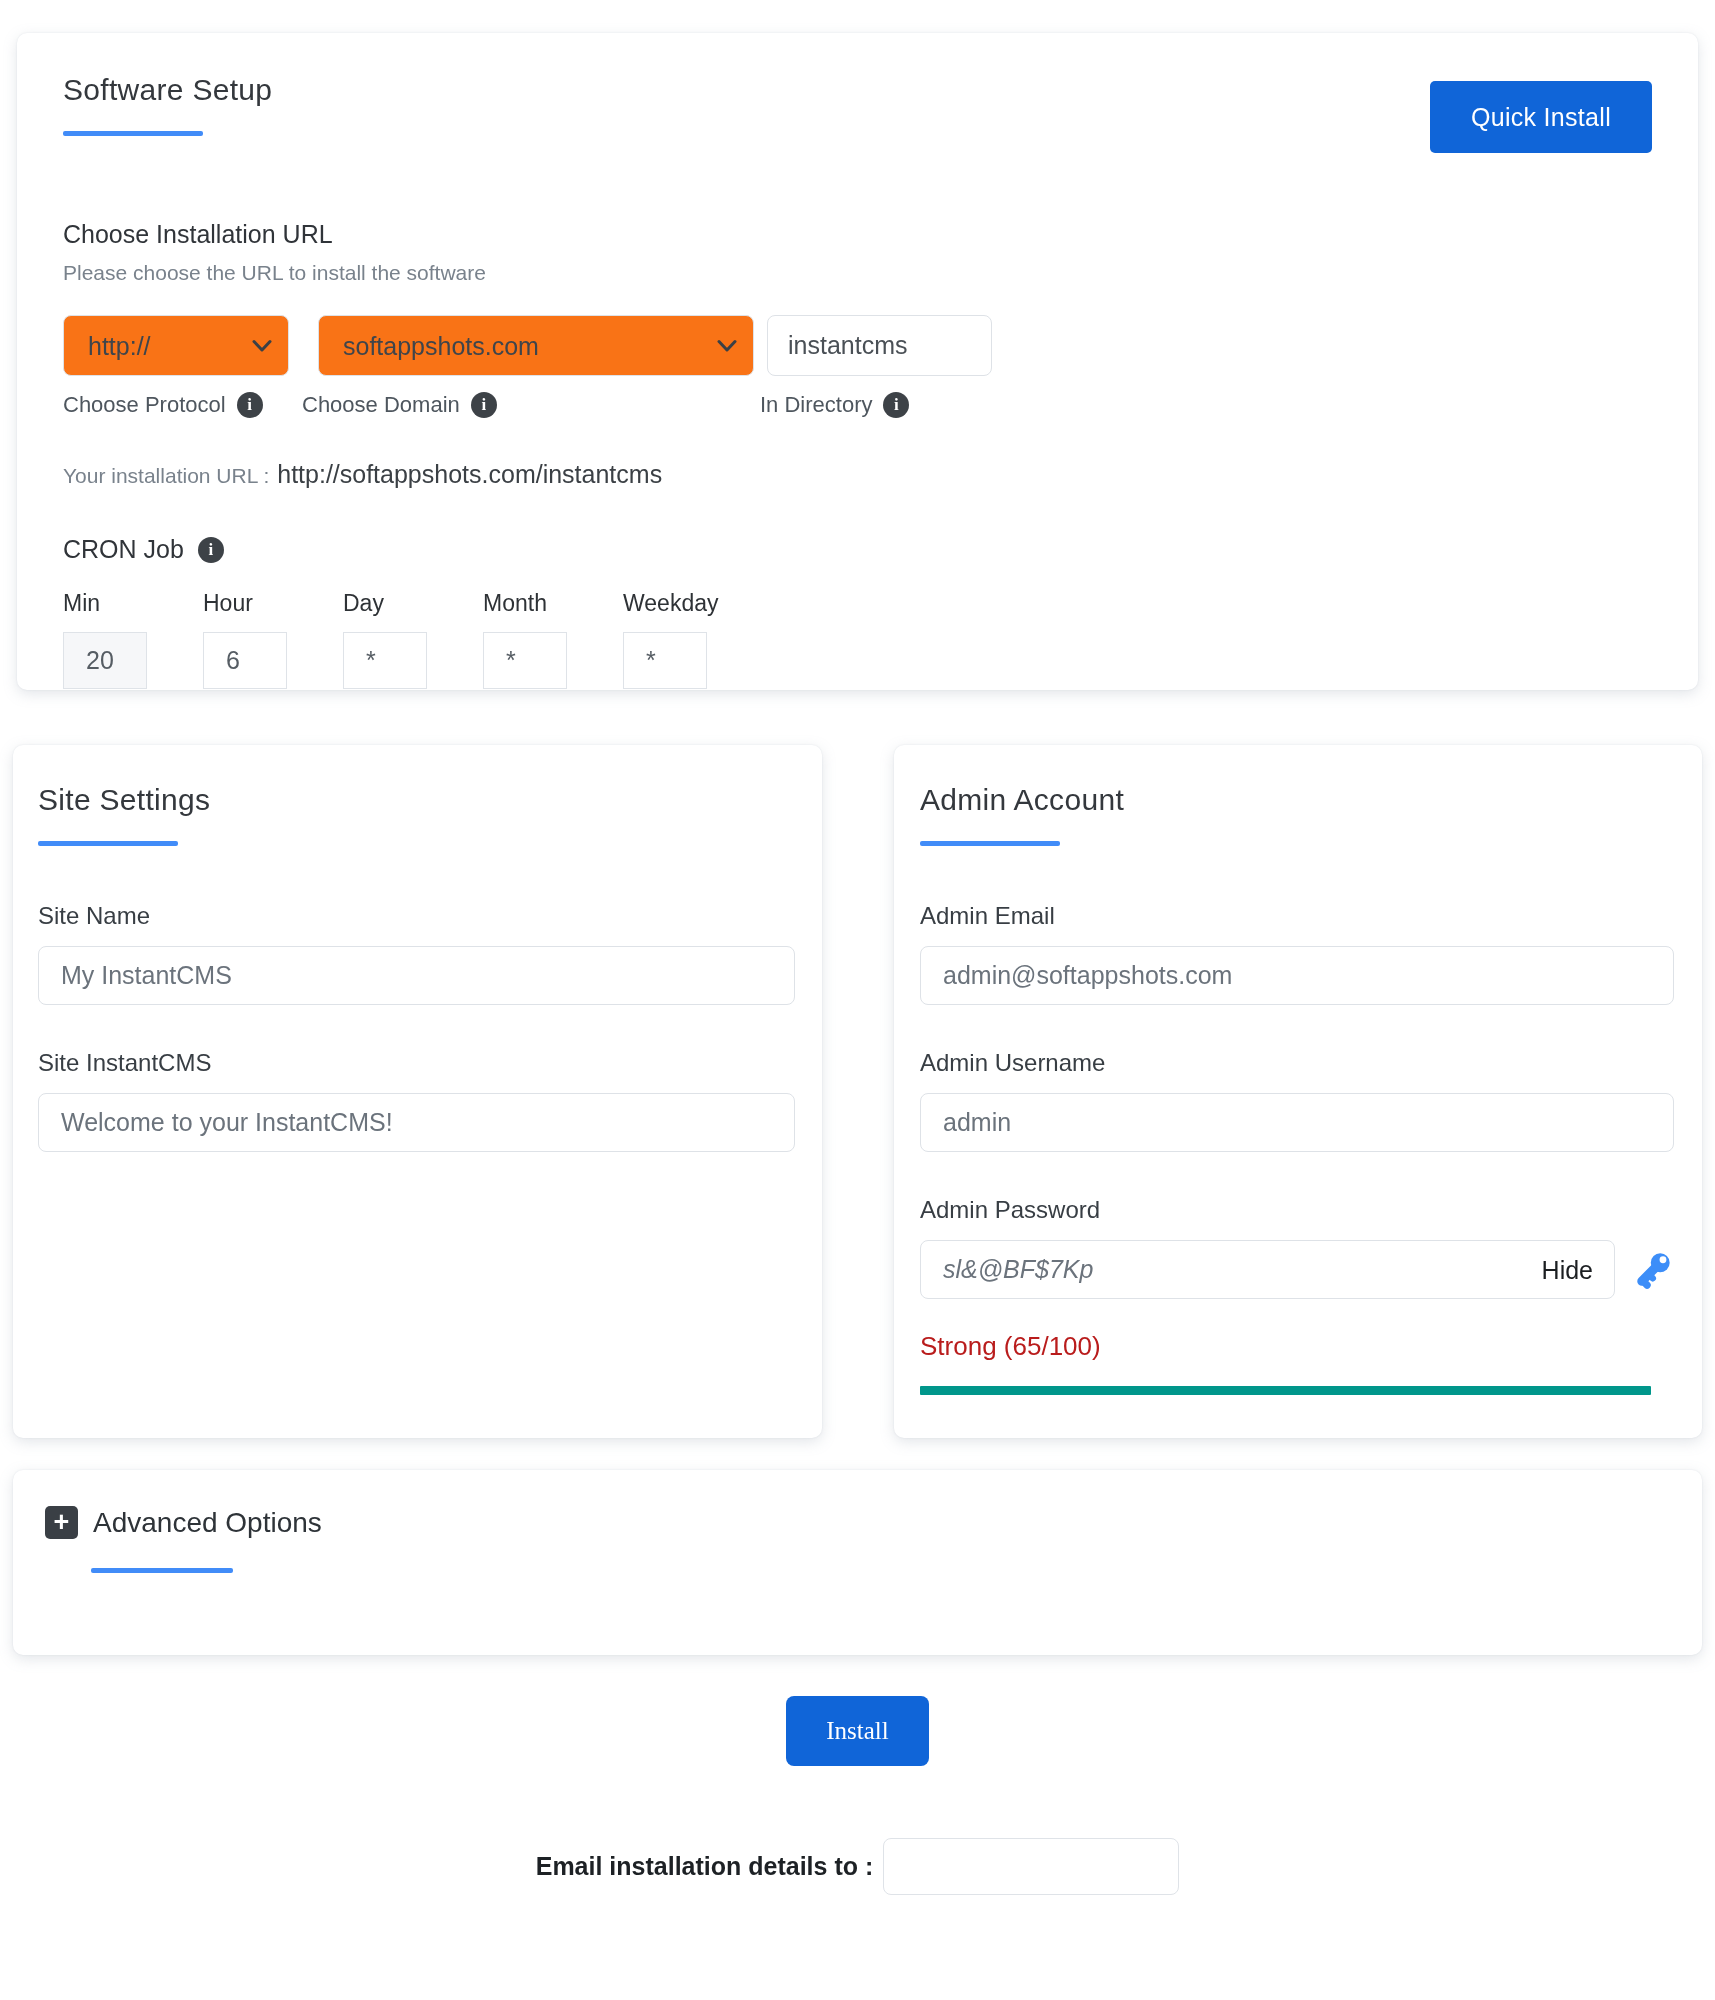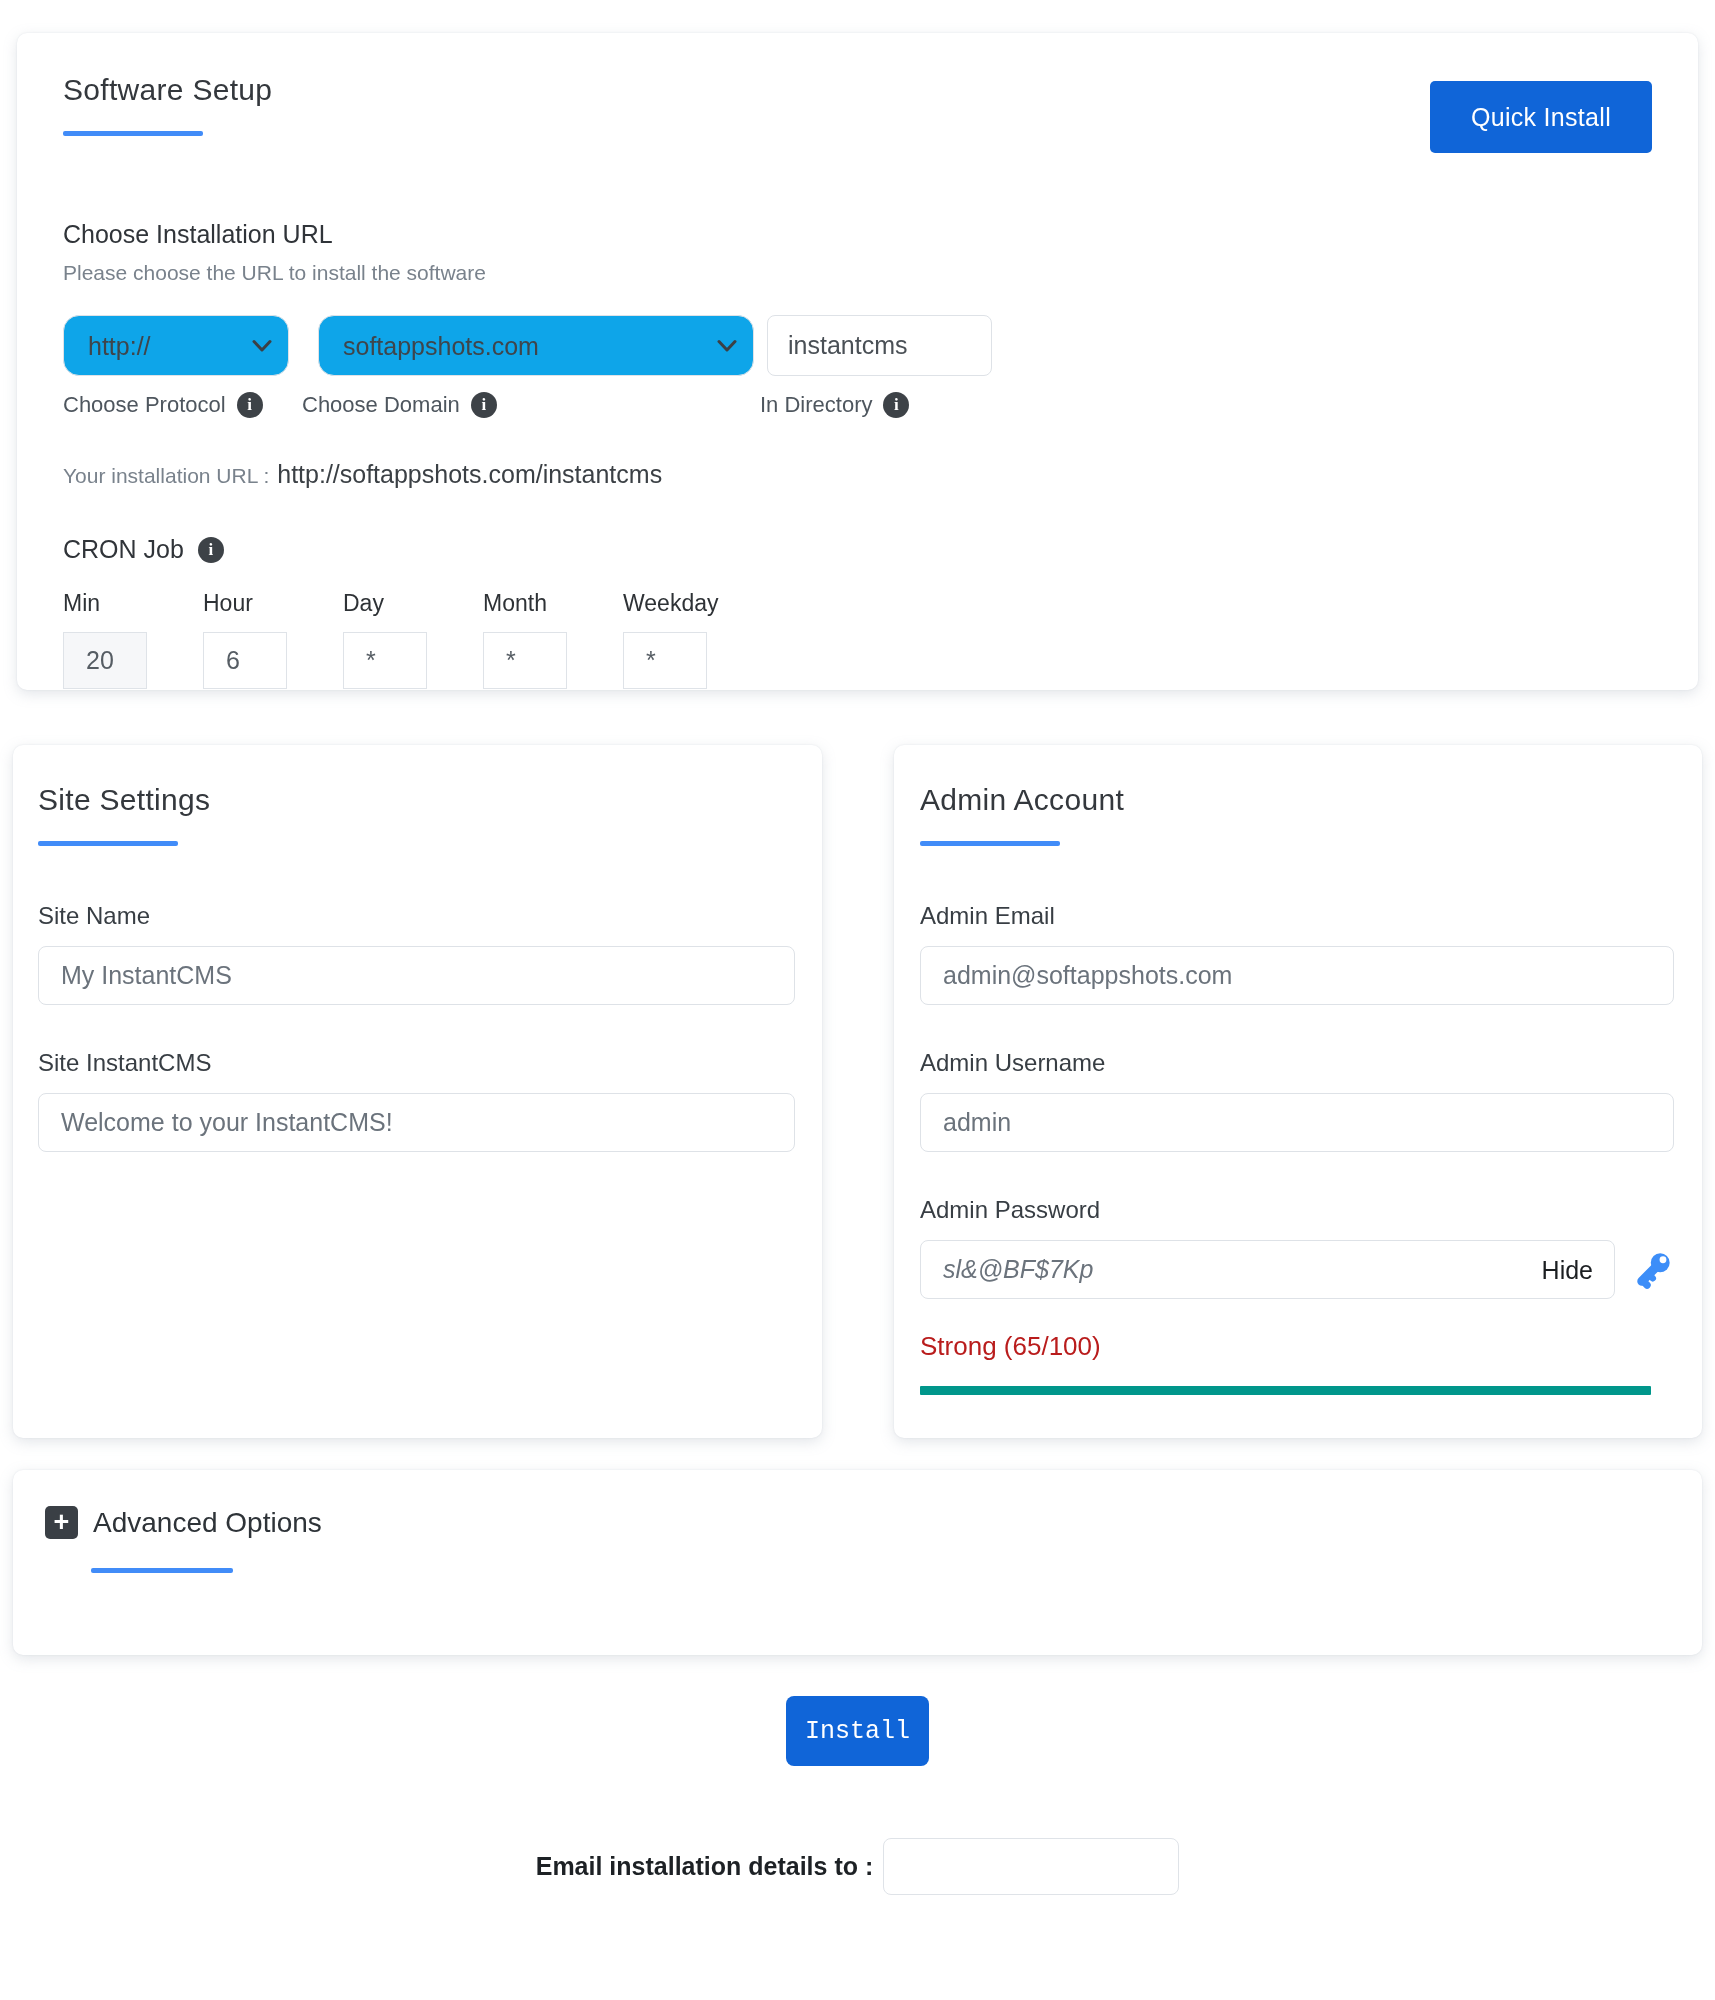--- a/index.html
+++ b/index.html
@@ -26,21 +26,21 @@
     background:#1065d8; color:#fff; border:none; border-radius:5px;
     font-size:25px; font-family:inherit; cursor:pointer; letter-spacing:.3px;
   }
   .section-heading { margin-top:67px; font-size:25px; font-weight:500; color:#303439; }
   .section-sub { margin-top:12px; font-size:21px; color:#79828c; }
   .url-row { margin-top:30px; display:flex; gap:13px; }
   .select-wrap { position:relative; }
   select {
     appearance:none; -webkit-appearance:none; -moz-appearance:none;
     height:61px; width:100%;
-    border:1px solid #dee2e7; border-radius:16px; background:#0ea5e9;
+    border:1px solid #dee2e7; border-radius:8px; background:#f97316;
     font-size:25px; color:#3f454b; font-family:inherit;
     padding:0 50px 0 24px; cursor:pointer;
   }
   .select-protocol { width:226px; }
   .select-domain  { width:452px;padding-left:16px; }
   .chevron { position:absolute; right:17px; top:50%; transform:translateY(-50%); pointer-events:none; }
   .dir-input {
     width:225px; height:61px;
     border:1px solid #dee2e7; border-radius:8px;
     font-size:25px; color:#4a5056; font-family:inherit; padding:0 20px;
@@ -96,21 +96,21 @@
     width:33px; height:33px; background:#3a3f45; border-radius:5px;
     color:#fff; font-size:27px; font-weight:700; line-height:1;
     display:flex; align-items:center; justify-content:center; cursor:pointer;
   }
   .adv-title { font-size:28px; font-weight:500; color:#2e3338; }
   .adv-underline { margin:29px 0 0 46px; width:142px; height:5px; background:#418cf8; border-radius:2px; }
   
   .install-wrap { margin-top:41px; text-align:center; }
   .install-btn {
     width:143px; height:70px; background:#1065d8; color:#fff;
-    border:none; border-radius:8px; font-size:25px; font-family:Liberation Mono, monospace; cursor:pointer;
+    border:none; border-radius:8px; font-size:25px; font-family:Liberation Serif, serif; cursor:pointer;
   }
   .email-row { margin-top:72px; display:flex; justify-content:center; align-items:center; gap:10px; }
   .email-label { font-size:25px; font-weight:700; color:#1d2125; }
   .email-input {
     width:296px; height:57px; border:1px solid #dfe3e8; border-radius:8px;
     font-size:24px; color:#4a5056; font-family:inherit; padding:0 18px; background:#fff;
   }
 </style>
 </head>
 <body>

